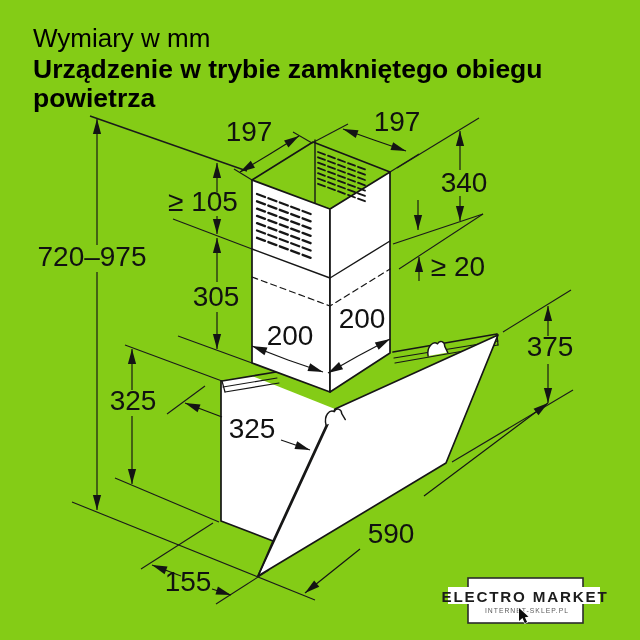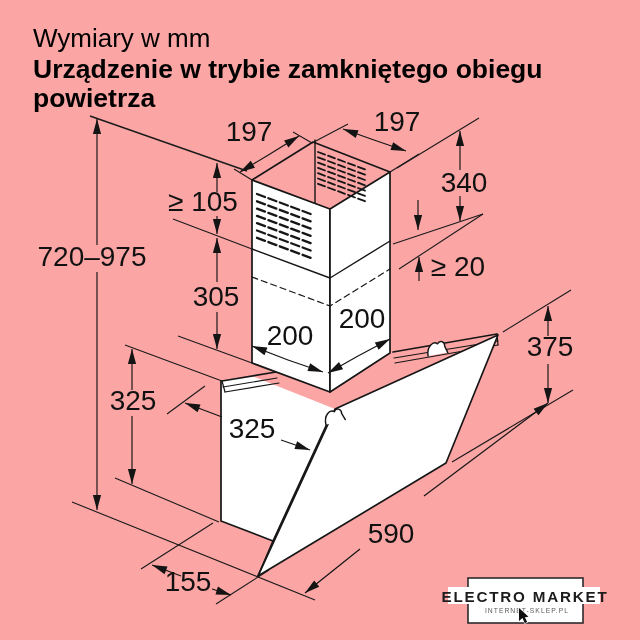--- a/index.html
+++ b/index.html
@@ -1,16 +1,16 @@
 <!DOCTYPE html>
 <html><head>
 <meta charset="utf-8">
 <style>
   html,body{margin:0;padding:0;background:#ffffff;}
-  #stage{position:relative;width:640px;height:640px;background:#fca5a5;overflow:hidden;
+  #stage{position:relative;width:640px;height:640px;background:#84cc16;overflow:hidden;
          font-family:"Liberation Sans","DejaVu Sans",sans-serif;}
   svg text{font-family:"Liberation Sans","DejaVu Sans",sans-serif;fill:#111;}
   .dimtxt{font-size:28px;}
   .t-reg{font-size:26px;fill:#000;}
   .t-bold{font-size:26.5px;font-weight:bold;fill:#000;}
   .brand{font-size:15.2px;font-weight:600;letter-spacing:1.8px;fill:#1c1c1c;}
   .brandsub{font-size:6.8px;letter-spacing:1px;fill:#5a5a5a;filter:blur(0.7px);}
 </style>
 </head>
 <body>

